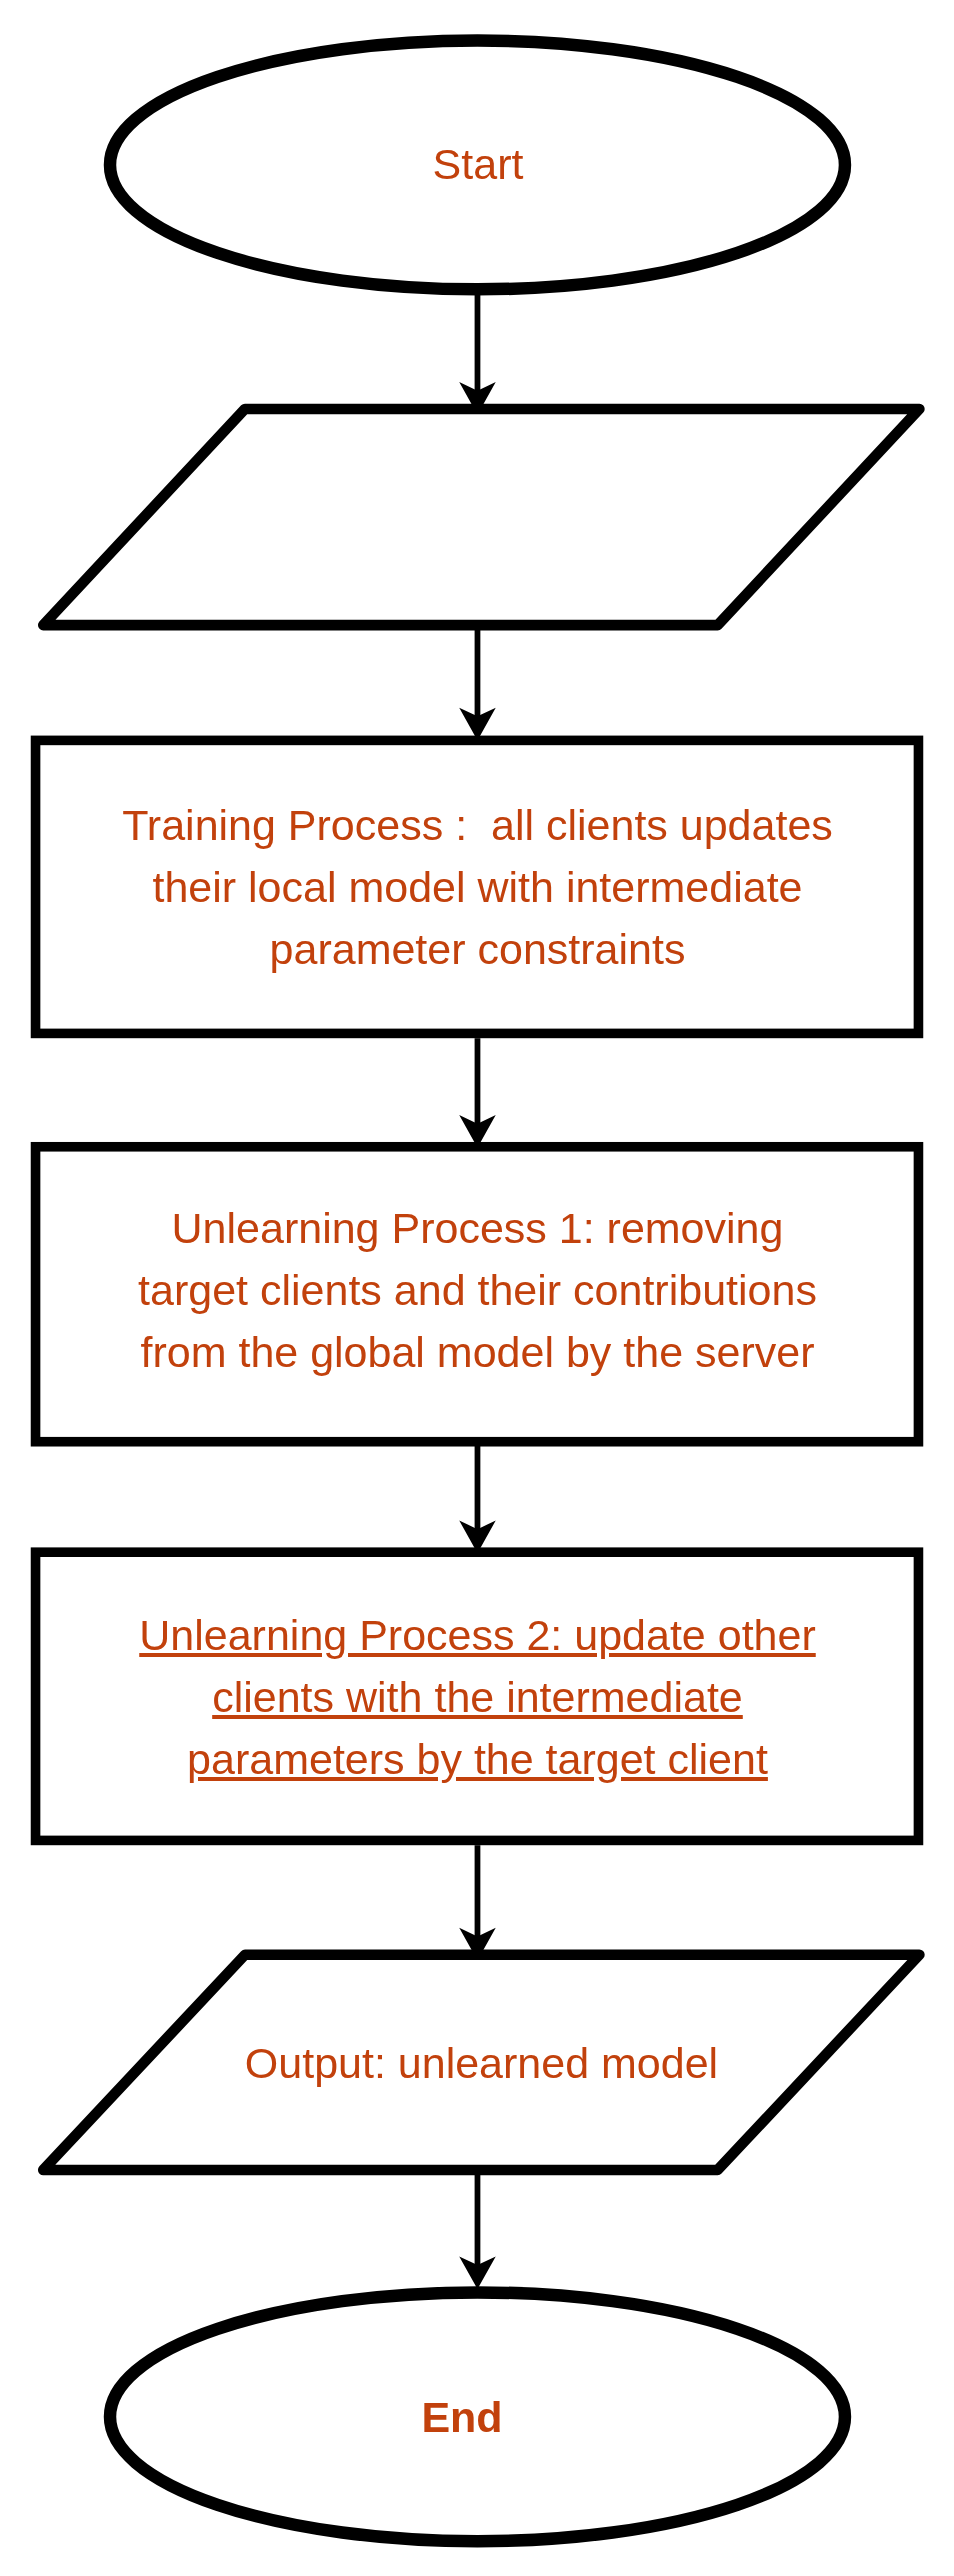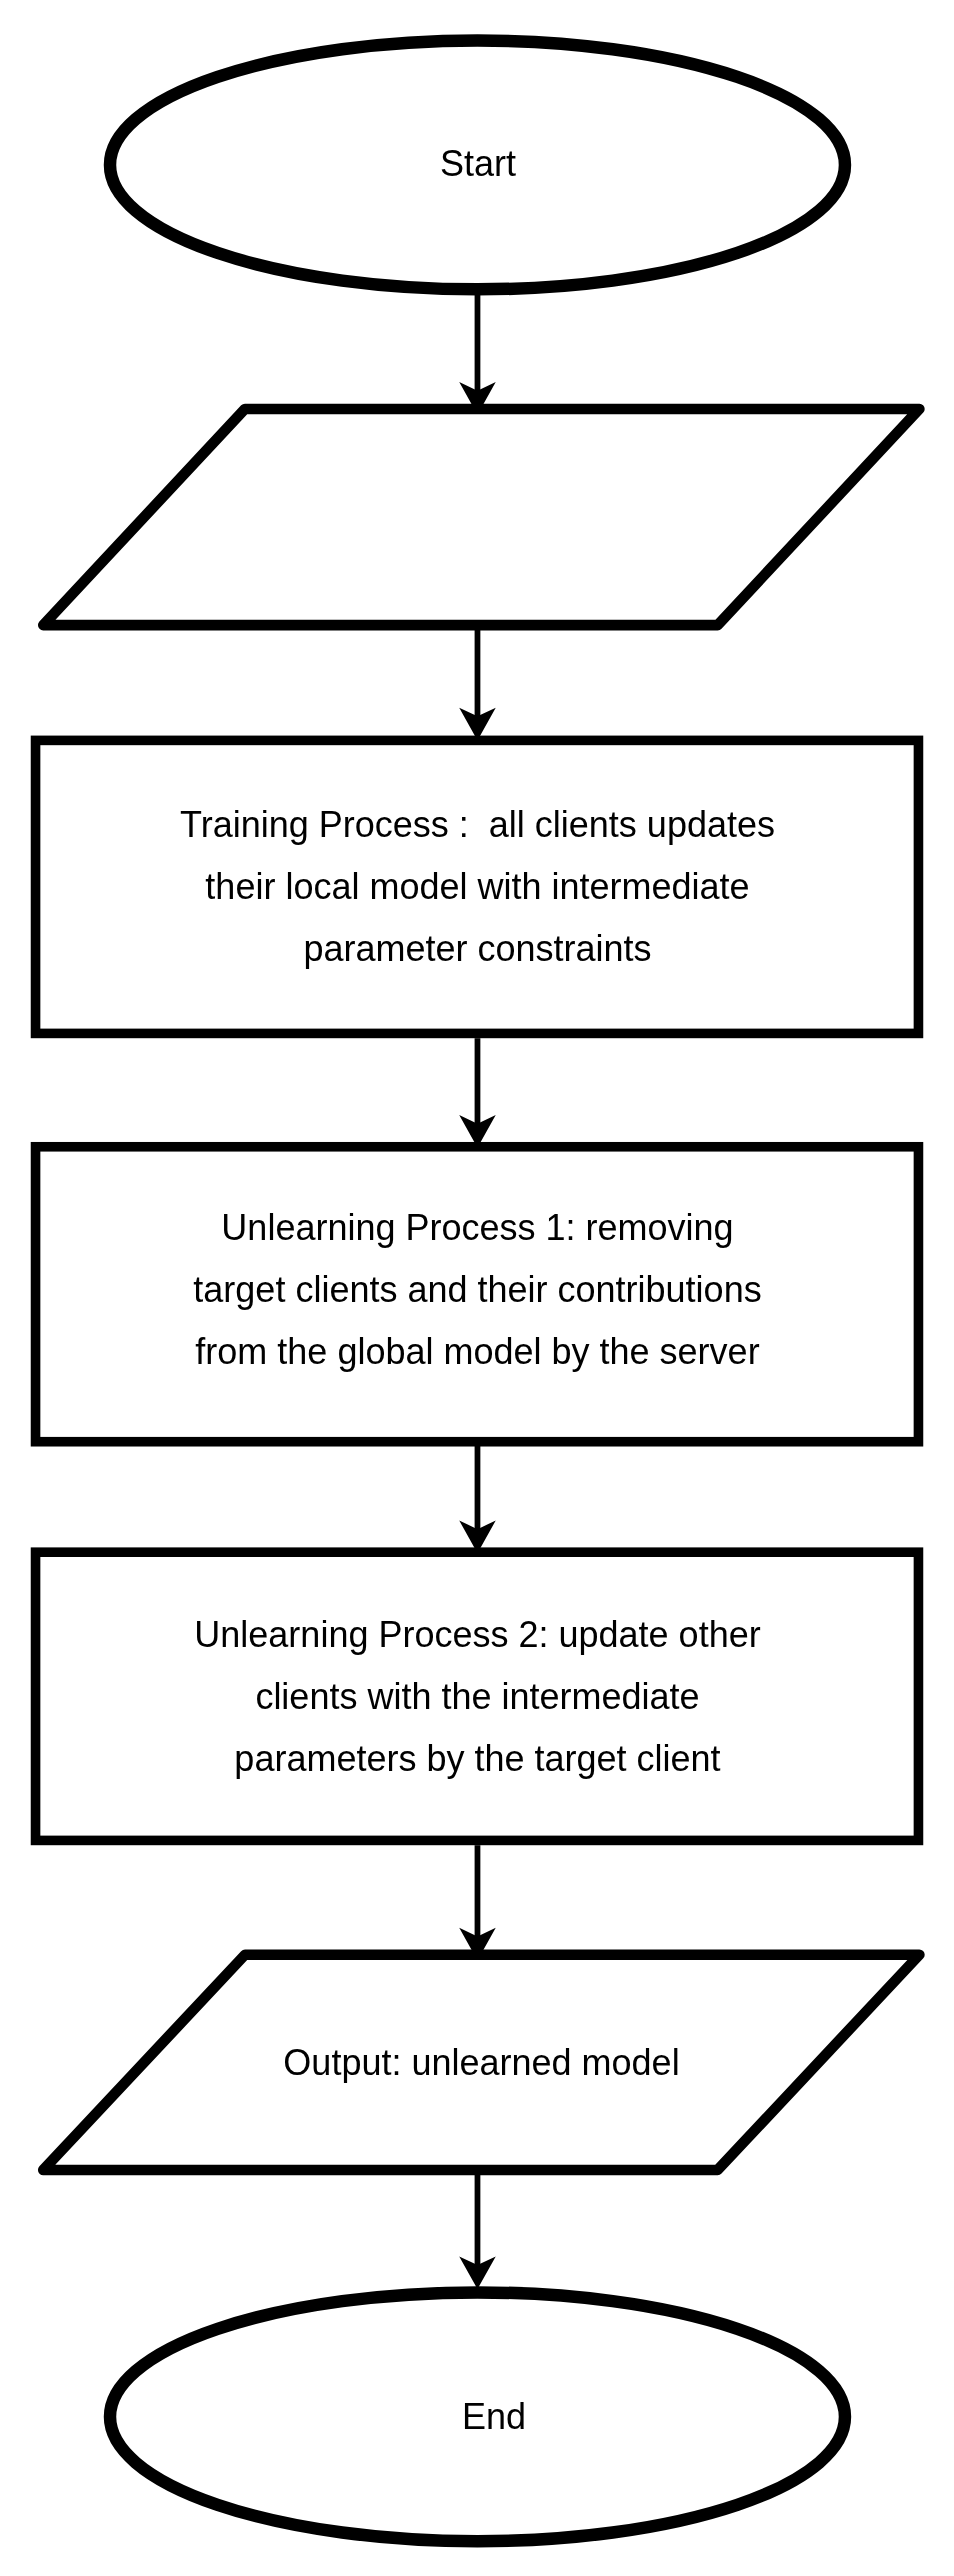--- a/index.html
+++ b/index.html
@@ -17,22 +17,22 @@
     width: 954px; height: 2576px;
     display: block;
   }
   .node-label {
     position: absolute;
     display: flex;
     align-items: center;
     justify-content: center;
     text-align: center;
     white-space: pre-wrap;
-    color: #000000;
-    font-size: 36px;
+    color: #c2410c;
+    font-size: 43px;
     line-height: 62px;
     font-weight: 400;
     pointer-events: none;
   }
 </style>
 </head>
 <body>
 
 <div class="canvas">
 
@@ -87,22 +87,22 @@
 
 
   <div class="node-label" style="left:31px;  top:735px; width:893px; height:303px;text-align:center;">Training Process :  all clients updates
 their local model with intermediate
 parameter constraints</div>
 
   <div class="node-label" style="left:31px;  top:1142px; width:893px; height:295px;">Unlearning Process 1: removing
 target clients and their contributions
 from the global model by the server</div>
 
-  <div class="node-label" style="left:31px;  top:1548px; width:893px; height:298px;">Unlearning Process 2: update other
+  <div class="node-label" style="left:31px;  top:1548px; width:893px; height:298px;text-decoration:underline;">Unlearning Process 2: update other
 clients with the intermediate
 parameters by the target client</div>
 
   <div class="node-label" style="left:43px;  top:1955px; width:877px; height:215px;text-align:right;">Output: unlearned model</div>
 
-  <div class="node-label" style="left:124px; top:2292px; width:740px; height:250px;">End</div>
+  <div class="node-label" style="left:92px; top:2292px; width:740px; height:250px;font-weight:bold;">End</div>
 
 </div>
 
 
 </body></html>

